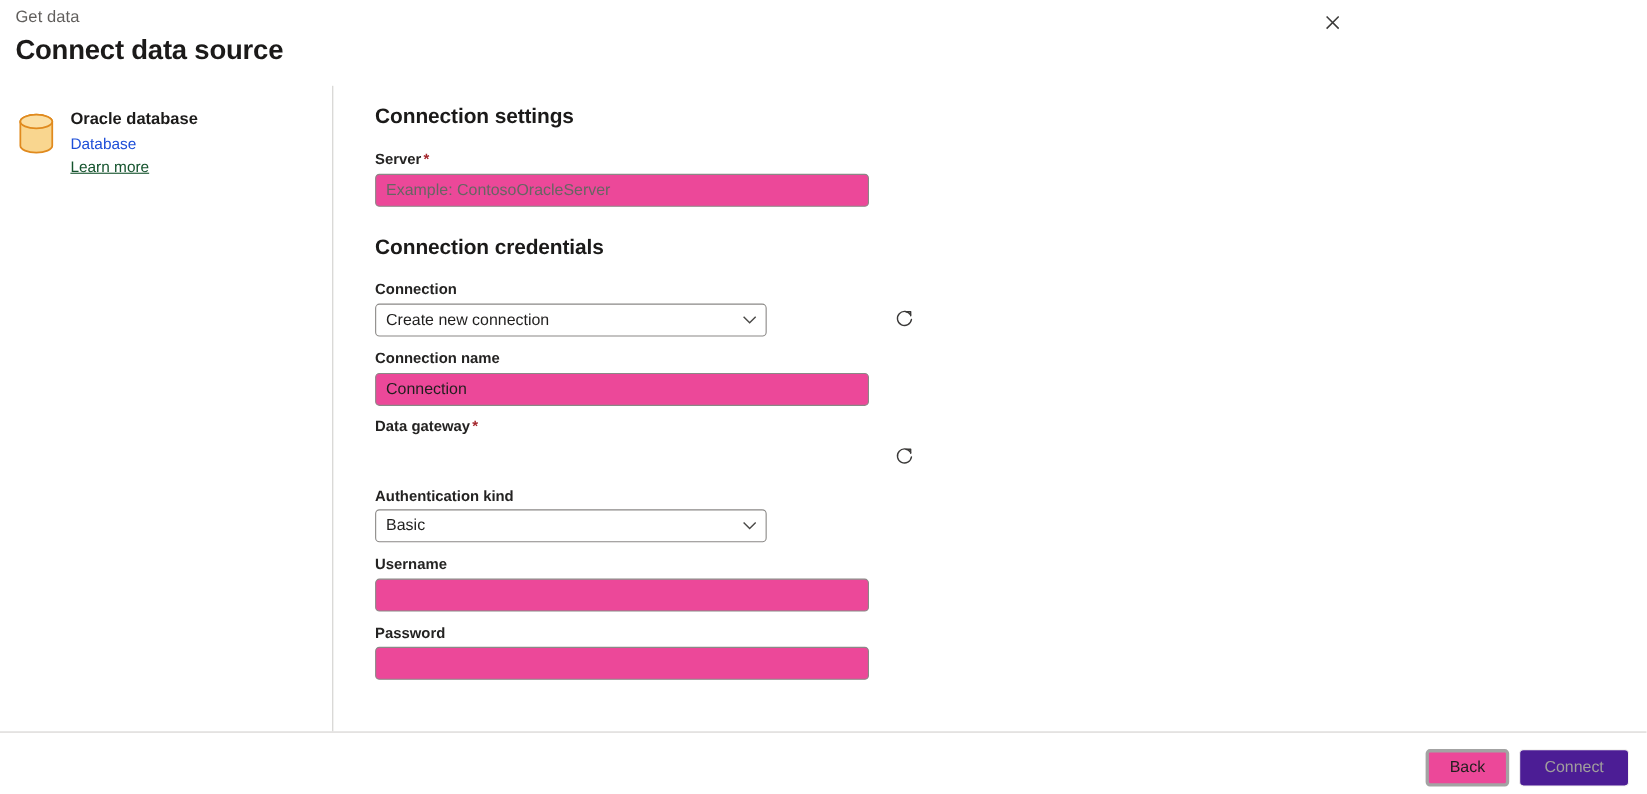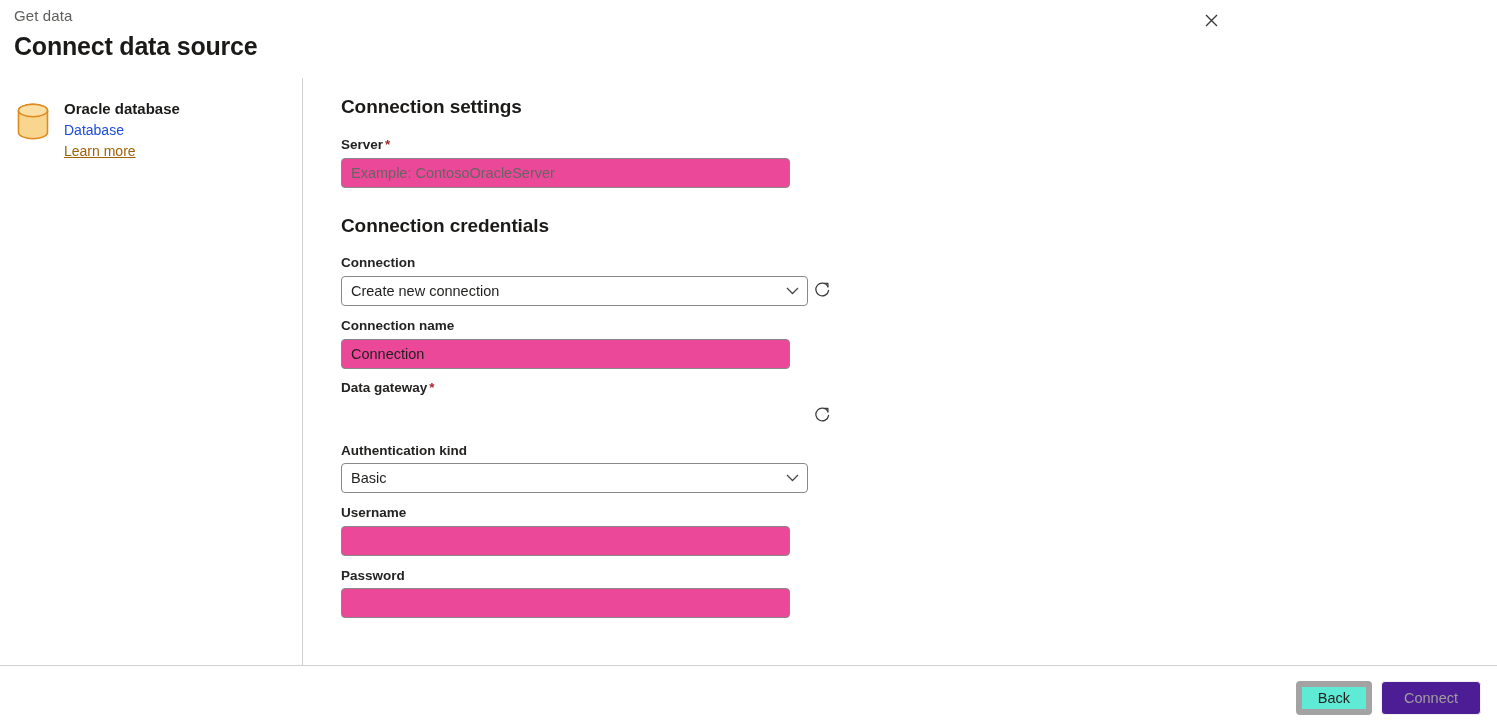--- a/index.html
+++ b/index.html
@@ -101,21 +101,21 @@
     line-height: 20px;
   }
   .source-type {
     font-size: 14px;
     color: #1d4ed8;
     line-height: 22px;
   }
   .learn-more {
     display: inline-block;
     font-size: 14px;
-    color: #a16207;
+    color: #14532d;
     text-decoration: underline;
     line-height: 21px;
     cursor: pointer;
   }
 
   
   .form-pane {
     position: absolute;
     left: 303px; top: 0;
     width: 1194px;
@@ -154,21 +154,21 @@
     font-size: 14.5px;
     color: #201f1e;
     padding: 0 9px;
     outline: none;
   }
   .fld::placeholder { color: #676563; opacity: 1; }
 
   .combo {
     position: absolute;
     left: 38px;
-    width: 467px;
+    width: 356px;
     height: 30px;
     border: 1px solid #8a8886;
     border-radius: 4px;
     background: #ffffff;
     display: flex;
     align-items: center;
     padding: 0 8px 0 9px;
     cursor: pointer;
     font-size: 14.5px;
     color: #201f1e;
@@ -217,22 +217,22 @@
   .btn {
     min-width: 76px;
     height: 34px;
     padding: 0 16px;
     font-family: "Liberation Sans", sans-serif;
     font-size: 14.5px;
     border-radius: 4px;
     cursor: pointer;
   }
   .btn-secondary {
-    background: #5eead4;
-    border: 6px solid #a3a3a3;
+    background: #ec4899;
+    border: 3px solid #a3a3a3;
     color: #201f1e;
   }
   .btn-primary-disabled {
     background: #4c1d95;
     border: 1px solid #f3f2f1;
     color: #a19f9d;
     cursor: default;
     min-width: 100px;
   }
 </style>

